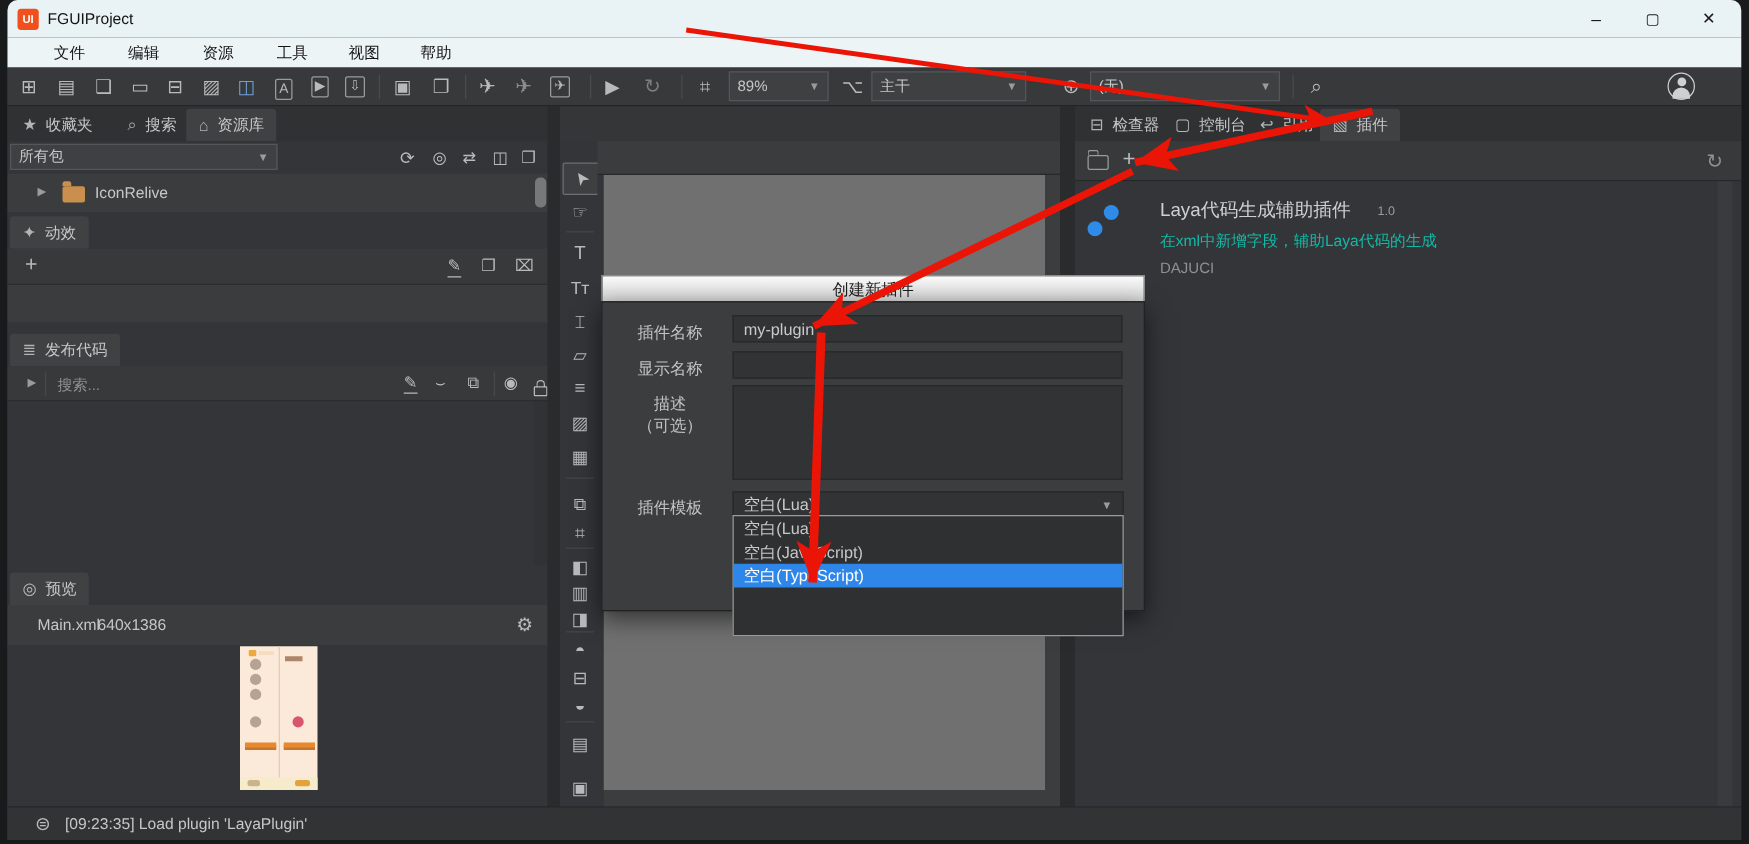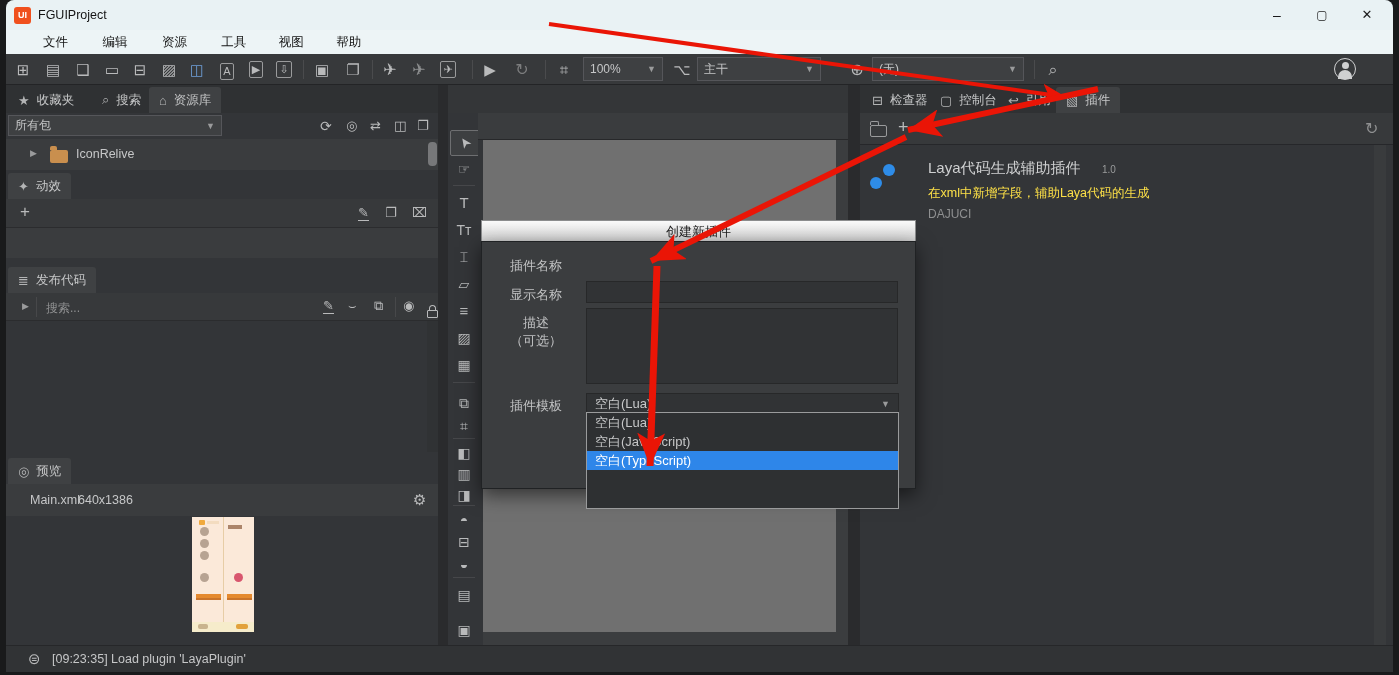--- a/index.html
+++ b/index.html
@@ -97,21 +97,21 @@
   <span class="tsep" style="left:366px;"></span>
   <span class="tico" style="left:371px;font-size:16px;">✈</span>
   <span class="tico" style="left:400px;font-size:16px;opacity:.65;">✈</span>
   <span class="tico" style="left:429px;font-size:11px;"><span class="boxed">✈</span></span>
   <span class="tsep" style="left:466px;"></span>
   <span class="tico" style="left:471px;">▶</span>
   <span class="tico" style="left:503px;font-size:16px;color:#7c7d7e;">↻</span>
   <span class="tsep" style="left:539px;"></span>
   <span class="tico" style="left:545px;">⌗</span>
   <div class="abs dd" style="left:577px;top:3px;width:80px;height:24px;">
-    <span>100%</span>
+    <span>89%</span>
       <span class="caret">▼</span>
   </div>
   <span class="tico" style="left:663px;">⌥</span>
   <div class="abs dd" style="left:691px;top:3px;width:124px;height:24px;">
     <span>主干</span>
       <span class="caret">▼</span>
   </div>
   <span class="tico" style="left:838px;font-size:16px;">⊕</span>
   <div class="abs dd" style="left:866px;top:3px;width:152px;height:24px;">
     <span>(无)</span>
@@ -285,28 +285,31 @@
   <span class="abs folder-ico" style="left:10px;top:10px;"></span>
   <span class="abs ico" style="left:38px;top:4px;font-size:18px;">+</span>
   <span class="abs ico" style="left:505px;top:6px;font-size:16px;color:#8f9091;">↻</span>
 </div>
 <div class="abs panelbg" style="left:860px;top:145px;width:533px;height:500px;">
   <div class="abs" style="left:514px;top:0;width:12px;height:500px;background:#393b3d;"></div>
   <div class="abs" style="left:0;top:8px;width:510px;height:72px;">
     <span class="abs puzzle" style="left:16px;top:18px;"></span>
     <span class="abs" style="left:68px;top:6px;color:#cfd0d1;font-size:15px;white-space:nowrap;">Laya代码生成辅助插件</span>
     <span class="abs" style="left:242px;top:11px;color:#9a9b9c;font-size:10px;">1.0</span>
-    <span class="abs" style="left:68px;top:32px;color:#fde047;font-size:12.5px;white-space:nowrap;">在xml中新增字段，辅助Laya代码的生成</span>
+    <span class="abs" style="left:68px;top:32px;color:#14b8a6;font-size:12.5px;white-space:nowrap;">在xml中新增字段，辅助Laya代码的生成</span>
     <span class="abs" style="left:68px;top:54px;color:#8f9091;font-size:12px;">DAJUCI</span>
   </div>
 </div>
 
 <div class="abs" id="dlg-title" style="left:481px;top:220px;width:435px;height:21px;z-index:20;">创建新插件</div>
 <div class="abs" id="dlg-body" style="left:481px;top:241px;width:435px;height:248px;z-index:20;">
   <span class="abs fld-label" style="left:26px;top:15px;width:56px;">插件名称</span>
+  <div class="abs inputbox" style="left:104px;top:10px;width:312px;height:22px;">
+      <span>my-plugin</span>
+    </div>
   <span class="abs fld-label" style="left:26px;top:44px;width:56px;">显示名称</span>
   <div class="abs inputbox" style="left:104px;top:39px;width:312px;height:22px;"></div>
   <span class="abs fld-label" style="left:26px;top:72px;width:56px;">描述</span>
   <span class="abs fld-label" style="left:18px;top:90px;width:72px;">（可选）</span>
   <div class="abs inputbox" style="left:104px;top:66px;width:312px;height:76px;"></div>
   <span class="abs fld-label" style="left:26px;top:155px;width:56px;">插件模板</span>
   <div class="abs inputbox" style="left:104px;top:151px;width:313px;height:21px;">
     <span>空白(Lua)</span>
     <span style="margin-left:auto;color:#9a9b9c;font-size:9px;">▼</span>
   </div>

